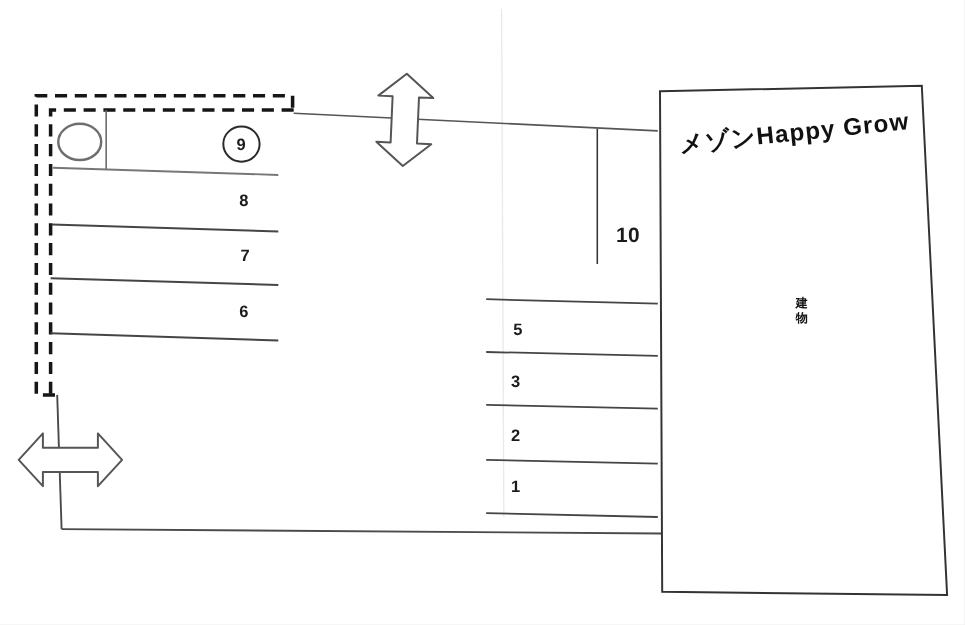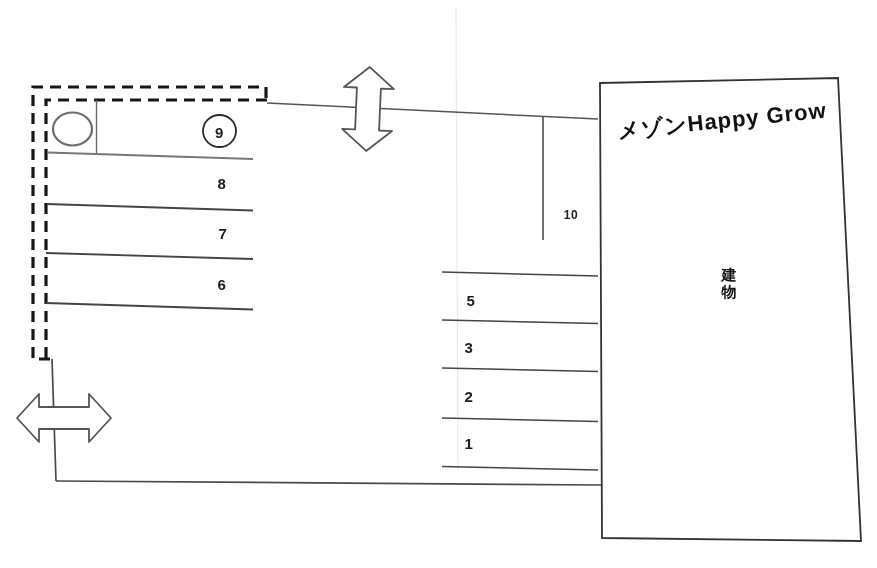--- a/index.html
+++ b/index.html
@@ -27,31 +27,31 @@
     font-family: "Liberation Sans", sans-serif;
     font-weight: 600;
     white-space: nowrap;
     user-select: none;
   }
   .space-num {
     font-size: 15px;
     letter-spacing: 0.5px;
   }
   .space-num-sm {
-    font-size: 12px;
+    font-size: 19px;
   }
   .bldg-title {
     font-size: 22px;
     font-weight: bold;
     letter-spacing: 1px;
     transform: translate(-50%, -50%) rotate(-5.8deg);
     color: #111;
   }
   .bldg-label {
-    font-size: 15px;
+    font-size: 11px;
     font-weight: 600;
     width: 17px;
     line-height: 1.15;
     word-break: break-all;
     text-align: center;
     white-space: normal;
     color: #141414;
   }
 </style>
 </head>

